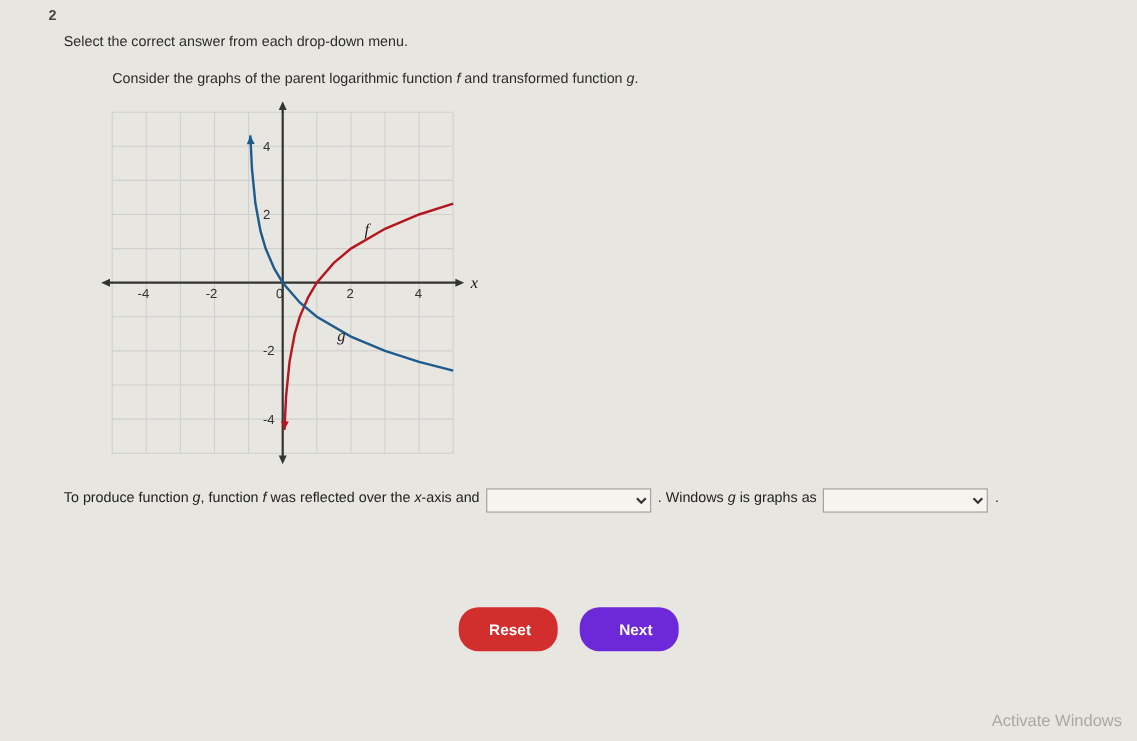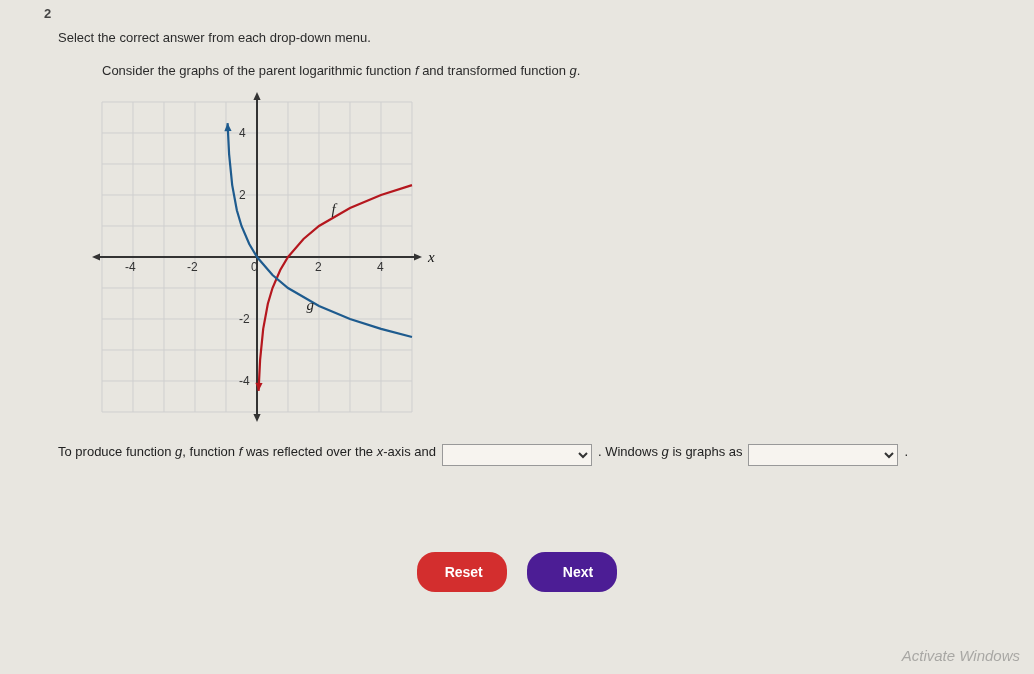--- a/index.html
+++ b/index.html
@@ -81,28 +81,27 @@
     border:none;
     border-radius:18px;
     font-size:14px;
     font-weight:600;
     color:#fff;
     cursor:pointer;
     margin:0 8px;
     text-align:right;
   }
   .btn-reset { background:#d32e2e; }
-  .btn-next  { background:#4c1d95; }
+  .btn-next  { background:#6d28d9; }
 
   .watermark {
     position:absolute;
     right:14px; bottom:10px;
     font-size:15px;
     color:rgba(90,90,90,0.45);
-    font-style:italic;
   }
 </style>
 </head>
 <body>
 
 <div class="qnum">2</div>
 
 <div class="content">
 
   <p class="instr">Select the correct answer from each drop-down menu.</p>

